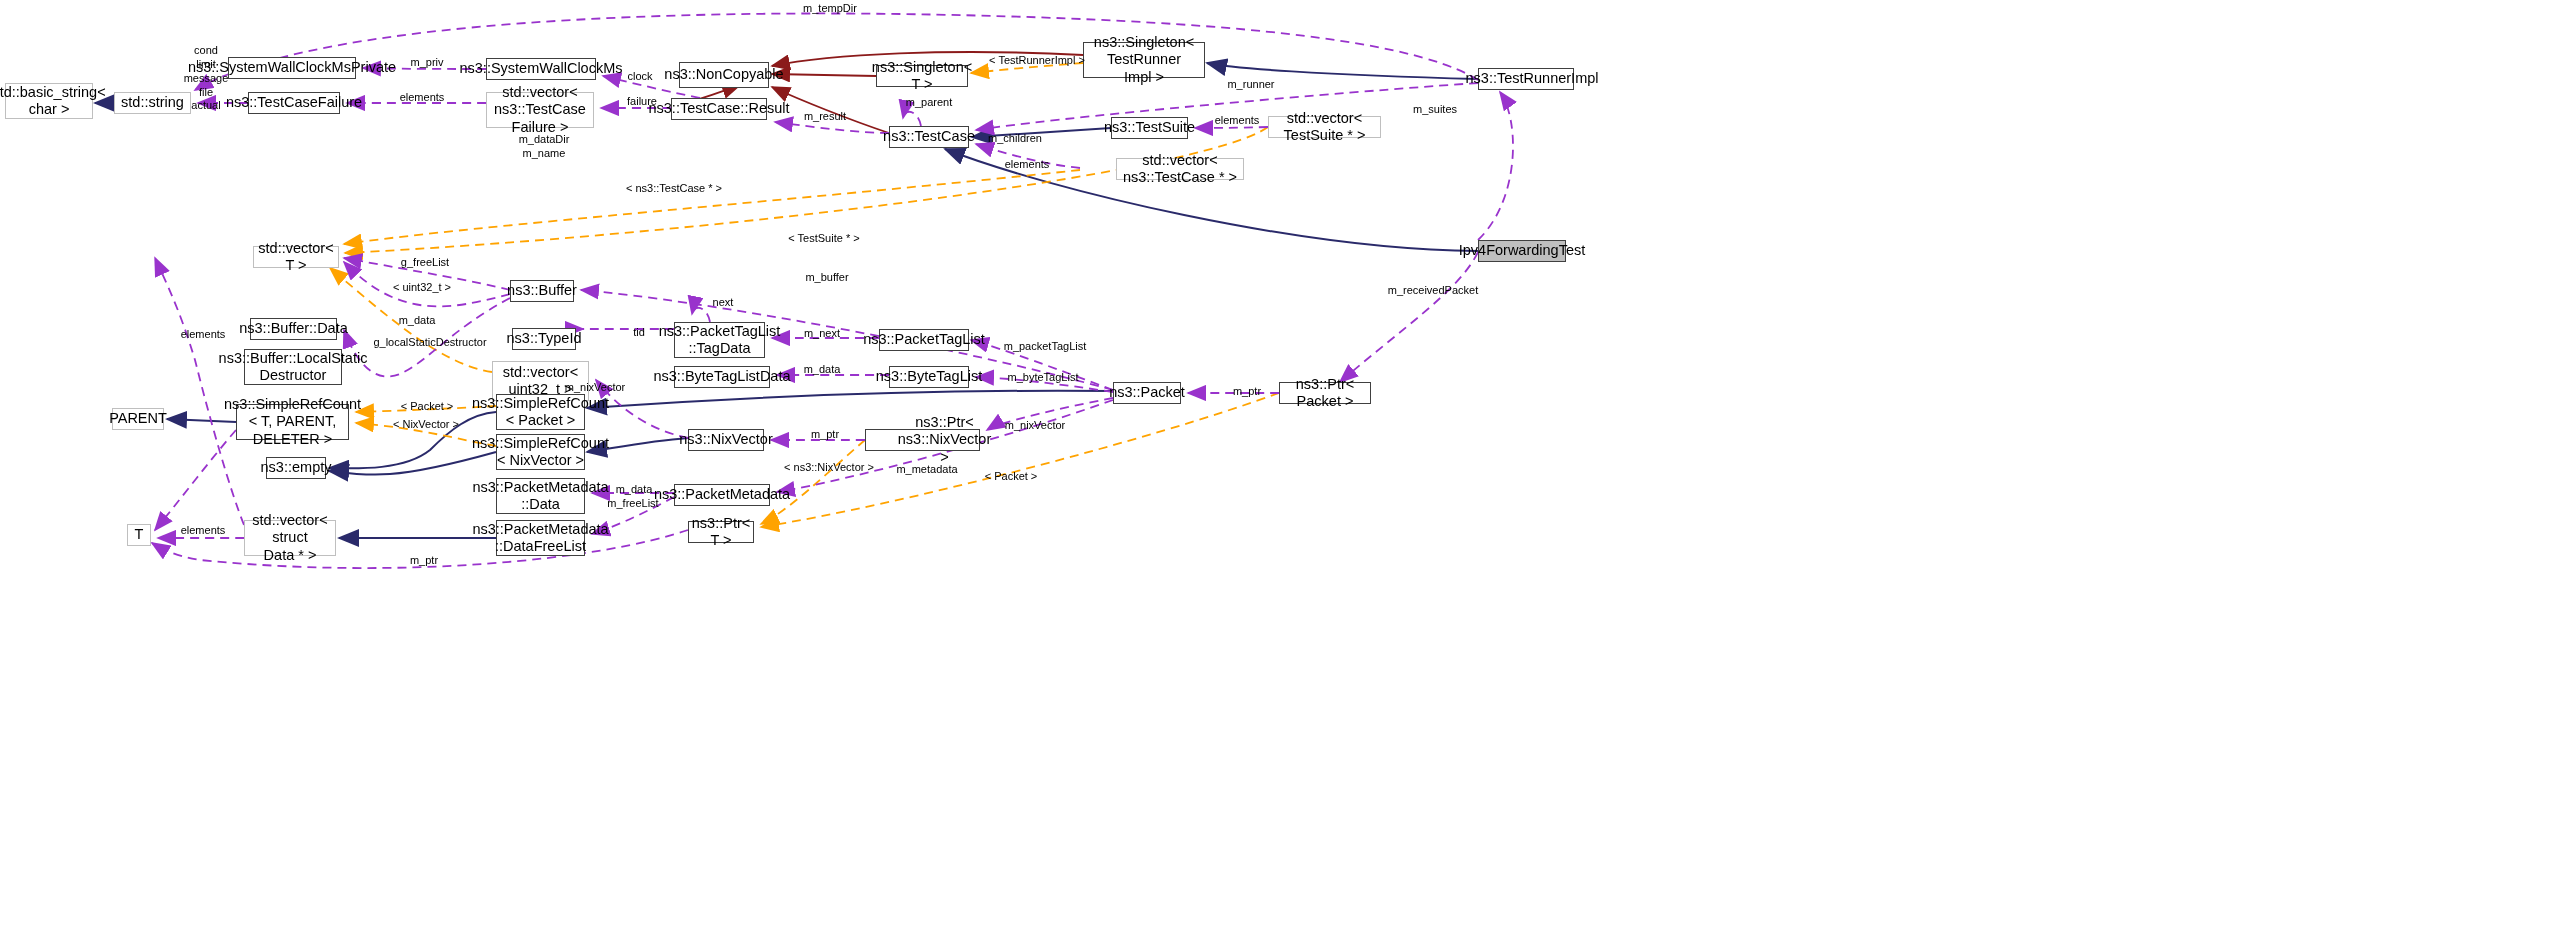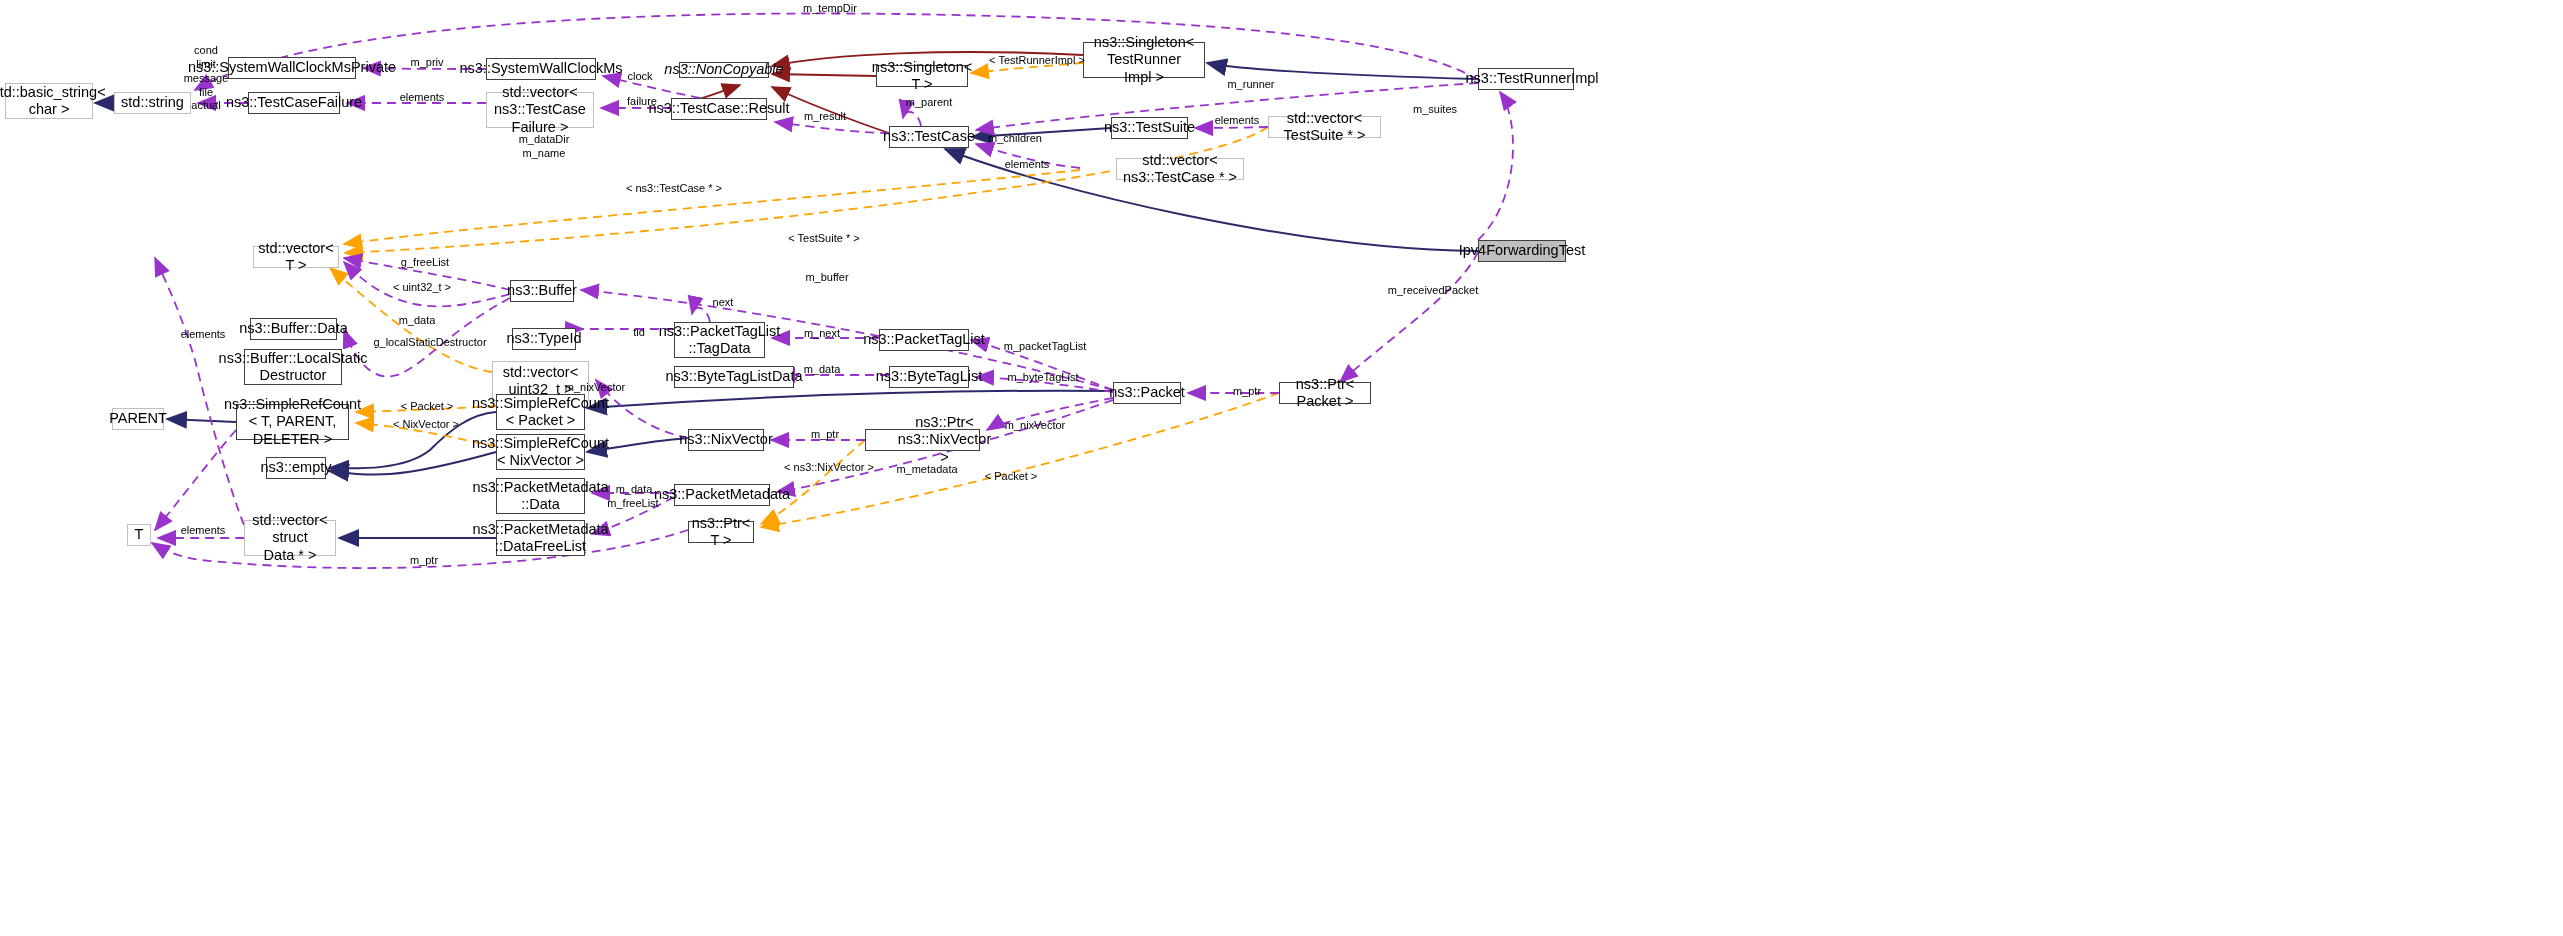--- a/index.html
+++ b/index.html
@@ -154,41 +154,41 @@
 
   <div class="node tmpl" style="left:5px;top:83px;width:88px;height:36px;">std::basic_string&lt;
 char &gt;</div>
   <div class="node tmpl" style="left:114px;top:92px;width:77px;height:22px;">std::string</div>
   <div class="node cls" style="left:228px;top:57px;width:128px;height:22px;">ns3::SystemWallClockMsPrivate</div>
   <div class="node cls" style="left:248px;top:92px;width:92px;height:22px;">ns3::TestCaseFailure</div>
   <div class="node cls" style="left:486px;top:58px;width:110px;height:22px;">ns3::SystemWallClockMs</div>
   <div class="node tmpl" style="left:486px;top:92px;width:108px;height:36px;">std::vector&lt; ns3::TestCase
 Failure &gt;</div>
   <div class="node cls" style="left:671px;top:98px;width:96px;height:22px;">ns3::TestCase::Result</div>
-  <div class="node cls" style="left:679px;top:62px;width:90px;height:16px;font-style:italic;">ns3::NonCopyable</div>
+  <div class="node cls" style="left:679px;top:62px;width:90px;height:26px;">ns3::NonCopyable</div>
   <div class="node cls" style="left:876px;top:65px;width:92px;height:22px;">ns3::Singleton&lt; T &gt;</div>
   <div class="node cls" style="left:1083px;top:42px;width:122px;height:36px;">ns3::Singleton&lt; TestRunner
 Impl &gt;</div>
   <div class="node cls" style="left:1478px;top:68px;width:96px;height:22px;padding-left:16px;">ns3::TestRunnerImpl</div>
   <div class="node cls" style="left:889px;top:126px;width:80px;height:22px;">ns3::TestCase</div>
   <div class="node cls" style="left:1111px;top:117px;width:77px;height:22px;">ns3::TestSuite</div>
   <div class="node tmpl" style="left:1268px;top:116px;width:113px;height:22px;">std::vector&lt; TestSuite * &gt;</div>
   <div class="node tmpl" style="left:1080px;top:158px;width:128px;height:22px;margin-left:36px;">std::vector&lt; ns3::TestCase * &gt;</div>
   <div class="node focus" style="left:1478px;top:240px;width:88px;height:22px;">Ipv4ForwardingTest</div>
   <div class="node tmpl" style="left:253px;top:246px;width:86px;height:22px;">std::vector&lt; T &gt;</div>
   <div class="node cls" style="left:510px;top:280px;width:64px;height:22px;">ns3::Buffer</div>
   <div class="node cls" style="left:250px;top:318px;width:87px;height:22px;">ns3::Buffer::Data</div>
   <div class="node cls" style="left:512px;top:328px;width:64px;height:22px;">ns3::TypeId</div>
   <div class="node cls" style="left:674px;top:322px;width:91px;height:36px;">ns3::PacketTagList
 ::TagData</div>
   <div class="node cls" style="left:879px;top:329px;width:90px;height:22px;">ns3::PacketTagList</div>
   <div class="node cls" style="left:244px;top:349px;width:98px;height:36px;">ns3::Buffer::LocalStatic
 Destructor</div>
   <div class="node tmpl" style="left:492px;top:361px;width:97px;height:40px;">std::vector&lt; uint32_t &gt;</div>
-  <div class="node cls" style="left:674px;top:366px;width:120px;height:22px;">ns3::ByteTagListData</div>
+  <div class="node cls" style="left:674px;top:366px;width:96px;height:22px;">ns3::ByteTagListData</div>
   <div class="node cls" style="left:889px;top:366px;width:80px;height:22px;">ns3::ByteTagList</div>
   <div class="node cls" style="left:1113px;top:382px;width:68px;height:22px;">ns3::Packet</div>
   <div class="node cls" style="left:1279px;top:382px;width:92px;height:22px;">ns3::Ptr&lt; Packet &gt;</div>
   <div class="node tmpl" style="left:112px;top:408px;width:52px;height:22px;">PARENT</div>
   <div class="node cls" style="left:236px;top:404px;width:113px;height:36px;">ns3::SimpleRefCount
 &lt; T, PARENT, DELETER &gt;</div>
   <div class="node cls" style="left:496px;top:394px;width:89px;height:36px;">ns3::SimpleRefCount
 &lt; Packet &gt;</div>
   <div class="node cls" style="left:688px;top:429px;width:76px;height:22px;">ns3::NixVector</div>
   <div class="node cls" style="left:865px;top:429px;width:115px;height:22px;padding-left:48px;">ns3::Ptr&lt; ns3::NixVector &gt;</div>

